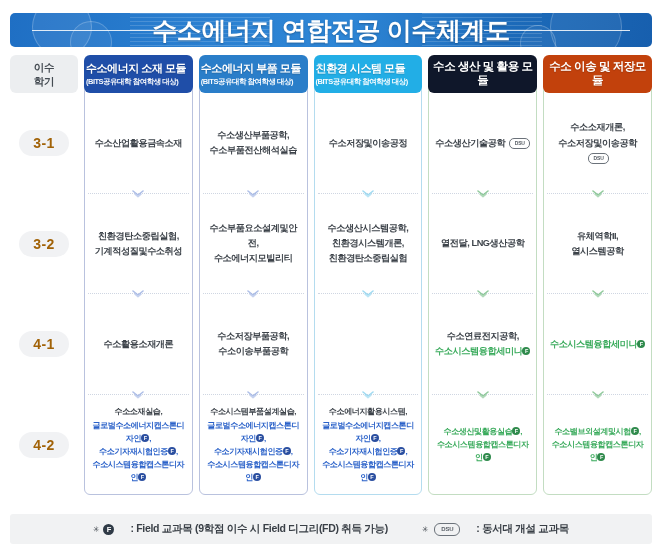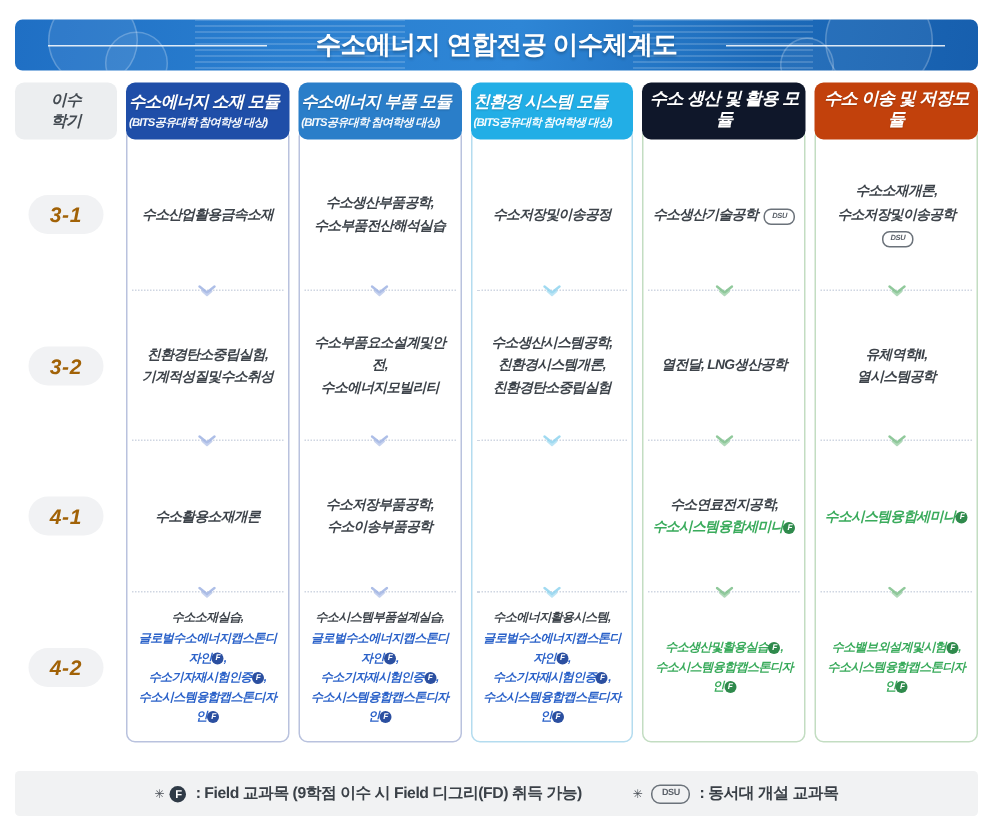--- a/index.html
+++ b/index.html
@@ -50,38 +50,37 @@
     background: rgba(255,255,255,0.85);
   }
   .banner .rule.left { left: 22px; width: 146px; }
   .banner .rule.right { right: 22px; width: 146px; }
   .banner .title-text {
     position: absolute;
     left: 0; right: 0; top: 50%;
     transform: translateY(-50%);
     text-align: center;
     color: #ffffff;
-    font-size: 17px;
+    font-size: 25px;
     font-weight: bold;
     letter-spacing: -0.4px;
     text-shadow: 0 1px 2px rgba(0,0,0,0.25);
     z-index: 3;
   }
 
   
   .grid {
     position: absolute;
     left: 10px;
     top: 55px;
     width: 642px;
     height: 440px;
     display: grid;
     grid-template-columns: 68px repeat(5, 1fr);
     column-gap: 6px;
-    font-style: italic;
   }
 
   
   .sem-col {
     display: grid;
     grid-template-rows: 38px repeat(4, 1fr);
     row-gap: 0;
   }
   .sem-head {
     background: #eceef0;
@@ -252,21 +251,21 @@
     display: flex;
     align-items: center;
     color: #3a4047;
     font-size: 10.5px;
     font-weight: bold;
     letter-spacing: -0.3px;
   }
   .legend-item .star { margin-right: 4px; font-size: 8px; color: #4a5057; }
   .legend .badge-f { width: 11px; height: 11px; line-height: 11px; font-size: 7.5px; vertical-align: 0; }
   .legend .badge-dsu { height: 11px; min-width: 20px; line-height: 10px; font-size: 6px; border-radius: 6px; }
-  .legend-item .lg-text { margin-left: 6px; }
+  .legend-item .lg-text { margin-left: 16px; }
 </style>
 </head>
 <body>
 
 <div class="banner">
   <div class="deco d1"></div>
   <div class="deco d2"></div>
   <div class="deco d3"></div>
   <div class="deco d4"></div>
   <div class="stripes"></div>

